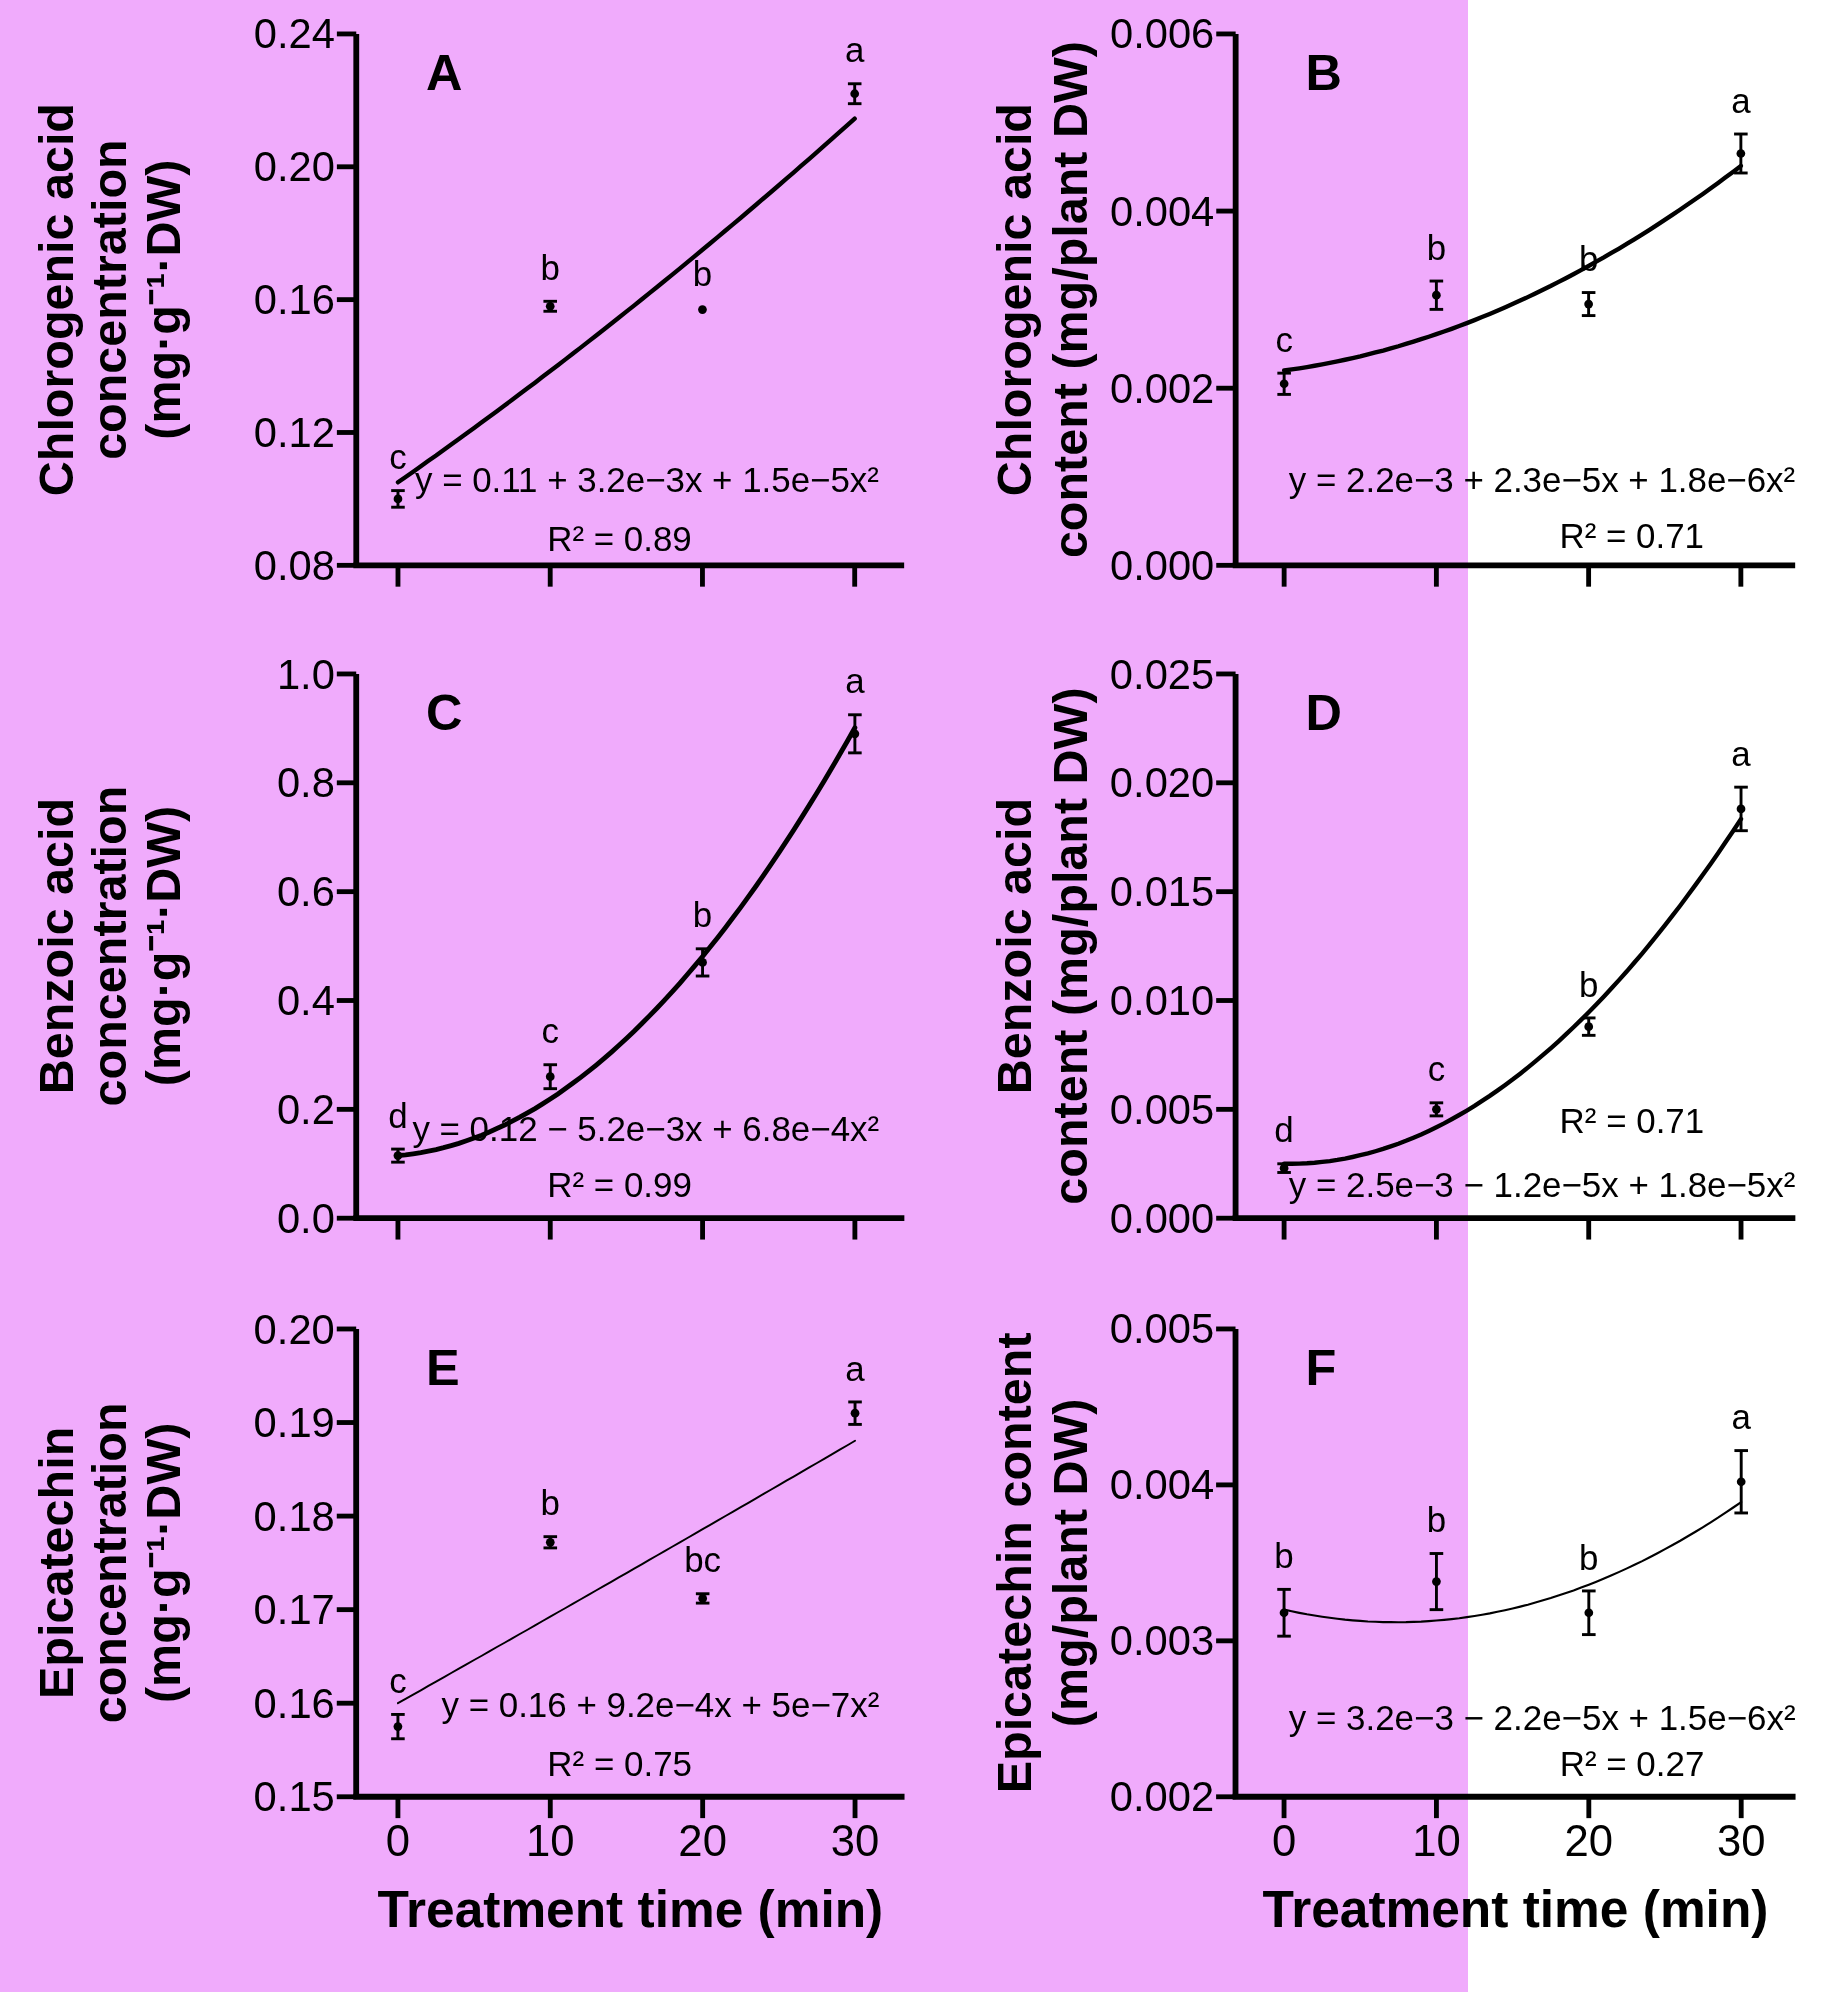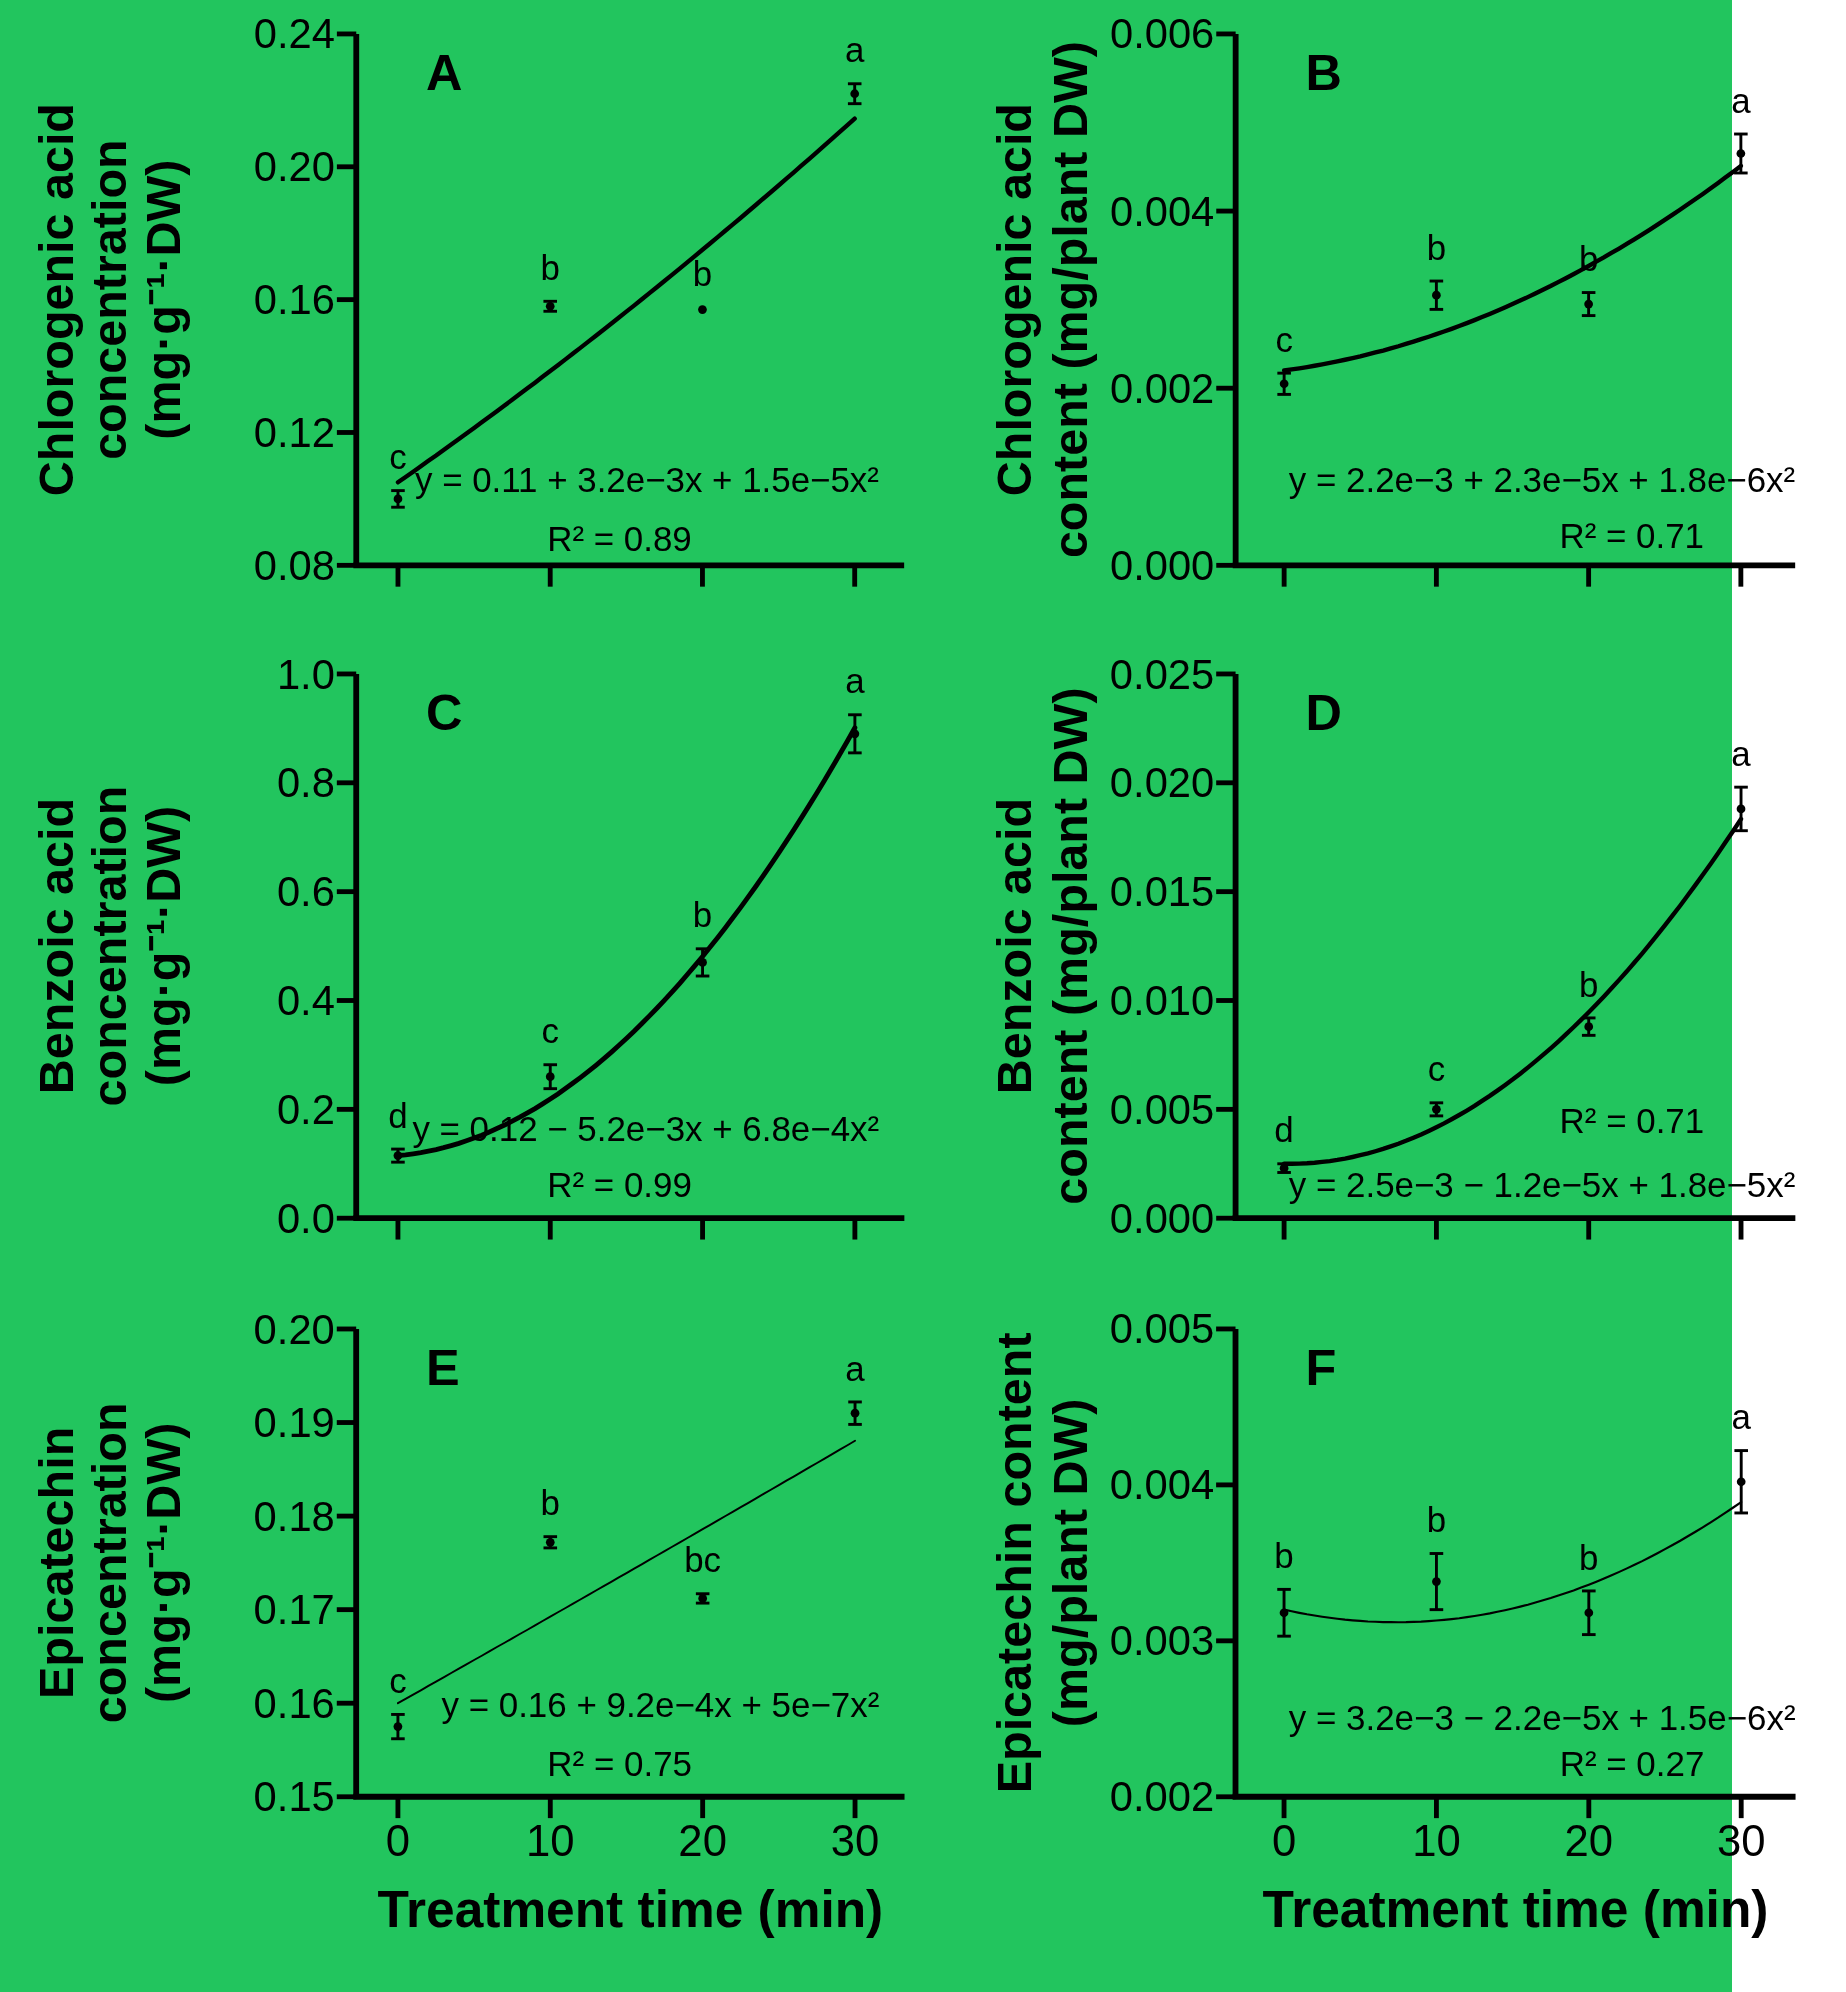--- a/index.html
+++ b/index.html
@@ -1,19 +1,19 @@
 <!DOCTYPE html>
 <html><head>
 <meta charset="utf-8">
 <style>
   html,body{margin:0;padding:0;background:#ffffff;}
   .figure{
     position:relative;
-    width:1732px;height:1992px;
-    background:#22c55e;
+    width:1468px;height:1992px;
+    background:#f0abfc;
     display:grid;
     grid-template-columns:922px 925px;
     grid-template-rows:640px 650px 702px;
     font-family:"Liberation Sans", sans-serif;
   }
   .panel{position:relative;}
   .panel svg{display:block;width:100%;height:100%;}
   text{fill:#000000;font-family:"Liberation Sans", sans-serif;}
 </style>
 </head>

